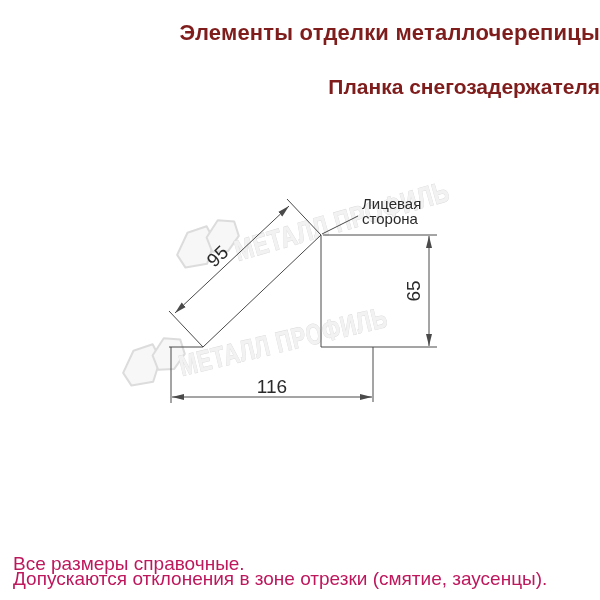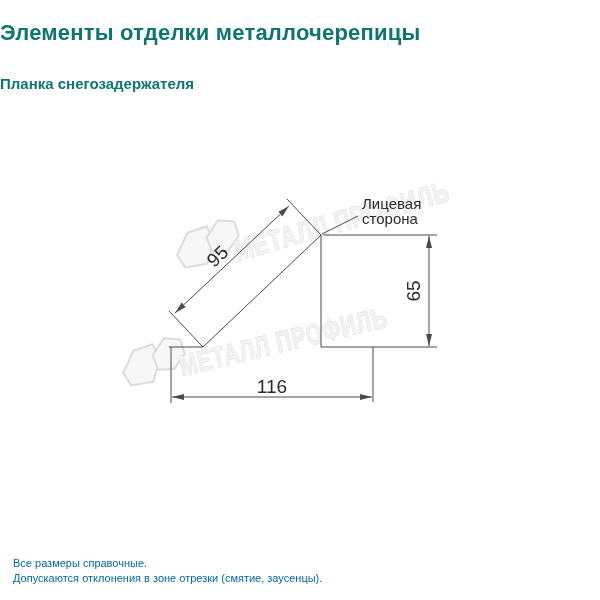--- a/index.html
+++ b/index.html
@@ -4,26 +4,26 @@
 <style>
   html,body{margin:0;padding:0;background:#888;}
   .page{
     position:relative;
     width:600px;height:600px;
     margin:0 auto;
     background:#ffffff;
     font-family:"Liberation Sans","DejaVu Sans",sans-serif;
     overflow:hidden;
   }
-  .hdr{position:absolute;left:0;width:600px;text-align:left;color:#0f766e;}
+  .hdr{position:absolute;left:0;width:600px;text-align:right;color:#7f1d1d;}
   .hdr.title{top:20px;font-size:22px;font-weight:bold;letter-spacing:.2px;}
-  .hdr.sub1{top:75px;font-size:15px;font-weight:bold;}
+  .hdr.sub1{top:75px;font-size:21px;font-weight:bold;}
   .hdr.sub2{top:105px;font-size:19px;font-weight:bold;}
   .drawing-svg{position:absolute;left:0;top:0;}
-  .notes{position:absolute;left:13px;top:556px;color:#0369a1;font-size:11px;line-height:15px;}
+  .notes{position:absolute;left:13px;top:556px;color:#be185d;font-size:19px;line-height:15px;}
   .notes div{white-space:nowrap;}
   .dimline{stroke:#4a4a4a;stroke-width:1;fill:none;}
   .dimtext{fill:#2a2a2a;font-size:19px;}
   .facetext{fill:#2a2a2a;font-size:15px;}
   .wm-text{
     fill:#f2f2f2;stroke:#dcdcdc;stroke-width:1;paint-order:stroke;
     font-size:29px;font-weight:bold;letter-spacing:1px;
   }
   .wm-shape{fill:#f7f7f7;stroke:#dcdcdc;stroke-width:2;stroke-linejoin:round;}
 </style>

